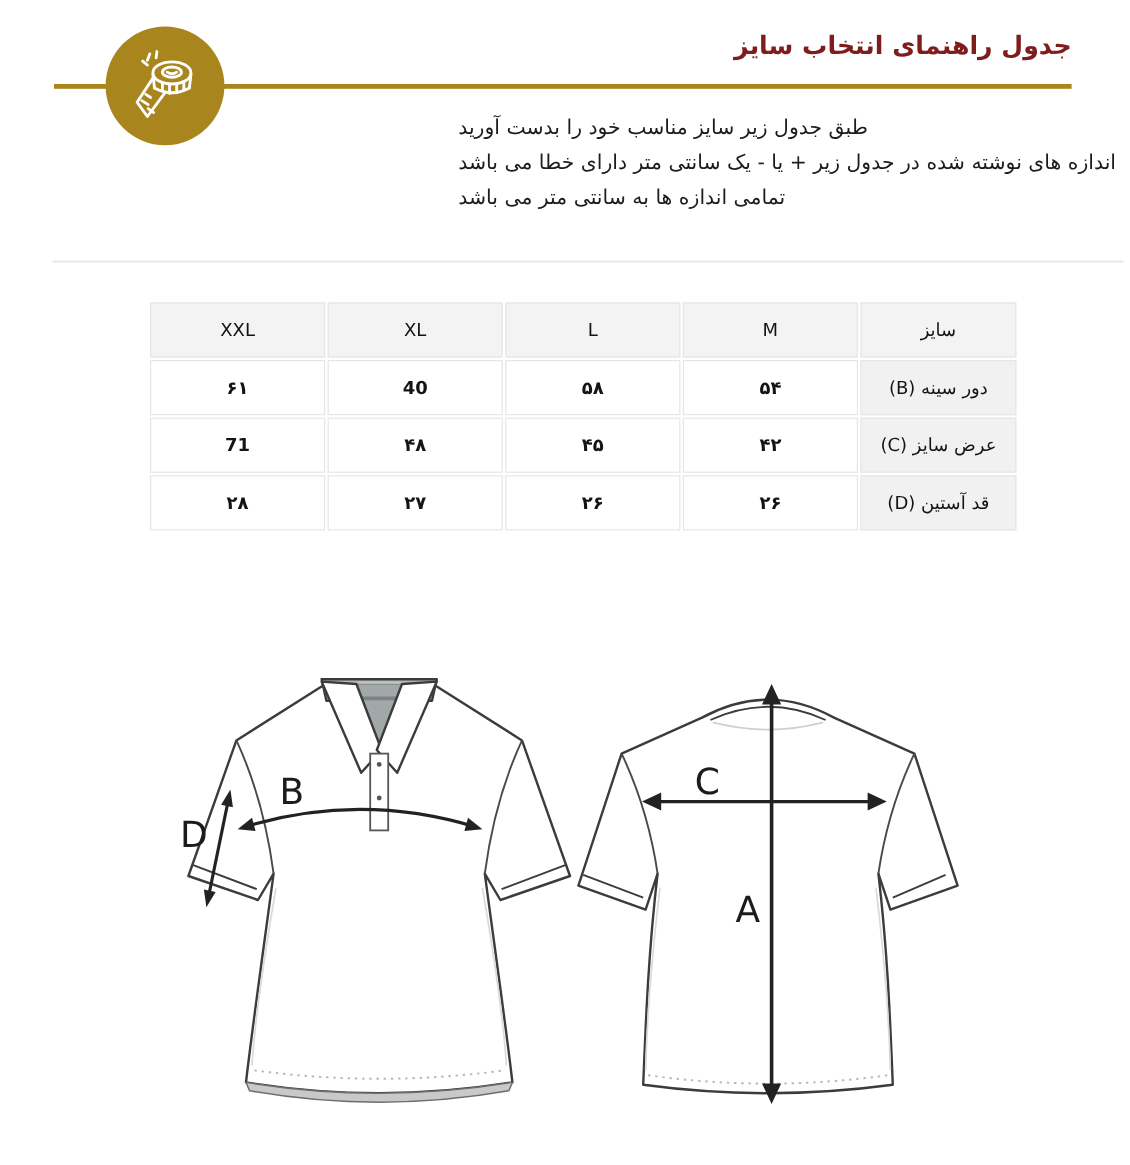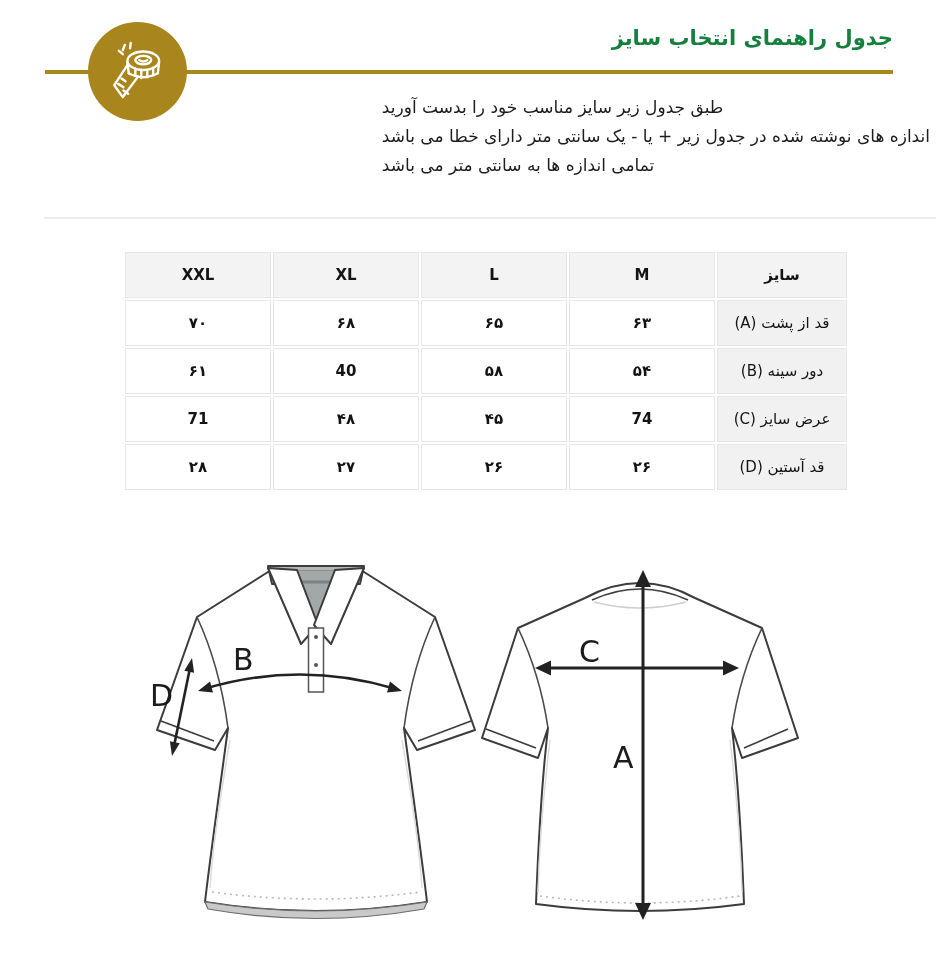--- a/index.html
+++ b/index.html
@@ -9,21 +9,21 @@
     background: #ffffff;
     font-family: "DejaVu Sans", sans-serif;
     position: relative;
     overflow: hidden;
     color: #1e1e1e;
   }
   .page-title {
     position: absolute; top: 26px; right: 49px;
     direction: rtl; text-align: right;
     font-size: 21px; font-weight: 700;
-    color: #15803d;
+    color: #7f1d1d;
   }
   .rule-gold {
     position: absolute; top: 70px; left: 45px;
     width: 848px; height: 4px; background: #a8861d;
   }
   .tape-badge {
     position: absolute; top: 22px; left: 88px;
     width: 99px; height: 99px; border-radius: 50%;
     background: #a8861d;
     display: flex; align-items: center; justify-content: center;
@@ -45,21 +45,21 @@
     table-layout: fixed;
   }
   table.size-table th, table.size-table td {
     border: 1px solid #e6e6e6;
     height: 46px;
     text-align: center; vertical-align: middle;
     font-size: 15px; color: #141414;
     background: #ffffff;
   }
   table.size-table thead th {
-    background: #f3f3f3; font-weight: 700;
+    background: #f3f3f3; font-weight: 400;
   }
   table.size-table td.rowlabel {
     background: #f1f1f1; direction: rtl; font-weight: 400;
   }
   table.size-table td.num { font-weight: 700; }
   .shirt-svg { position: absolute; }
   .front-shirt { left: 148px; top: 558px; }
   .back-shirt  { left: 472px; top: 556px; }
   svg text.measure-label {
     font-family: "DejaVu Sans", sans-serif;
@@ -120,38 +120,31 @@
     <tr>
       <th>XXL</th>
       <th>XL</th>
       <th>L</th>
       <th>M</th>
       <th>سایز</th>
     </tr>
   </thead>
   <tbody>
     <tr>
-      <td class="num">۷۰</td>
-      <td class="num">۶۸</td>
-      <td class="num">۶۵</td>
-      <td class="num">۶۳</td>
-      <td class="rowlabel">قد از پشت (A)</td>
-    </tr>
-    <tr>
       <td class="num">۶۱</td>
       <td class="num">40</td>
       <td class="num">۵۸</td>
       <td class="num">۵۴</td>
       <td class="rowlabel">دور سینه (B)</td>
     </tr>
     <tr>
       <td class="num">71</td>
       <td class="num">۴۸</td>
       <td class="num">۴۵</td>
-      <td class="num">74</td>
+      <td class="num">۴۲</td>
       <td class="rowlabel">عرض سایز (C)</td>
     </tr>
     <tr>
       <td class="num">۲۸</td>
       <td class="num">۲۷</td>
       <td class="num">۲۶</td>
       <td class="num">۲۶</td>
       <td class="rowlabel">قد آستین (D)</td>
     </tr>
   </tbody>

